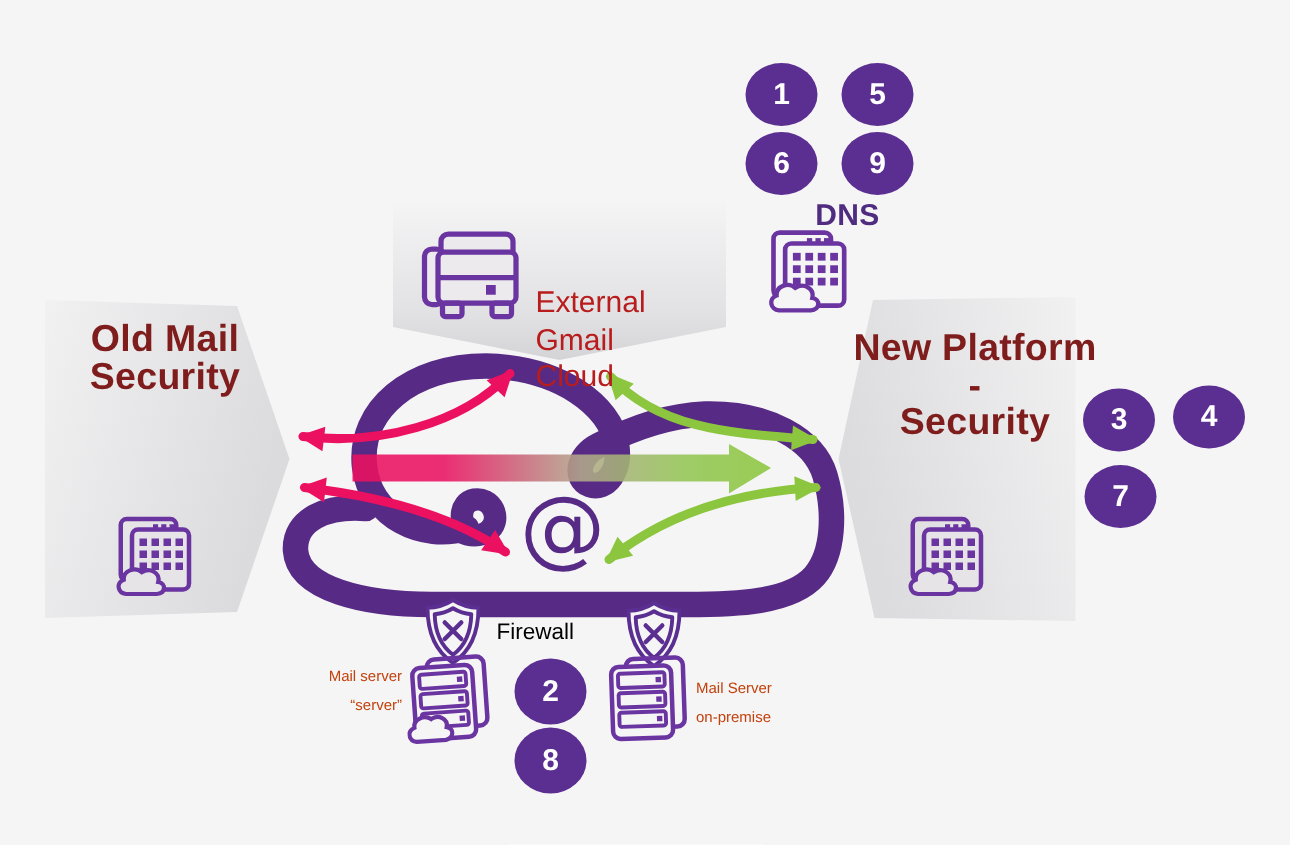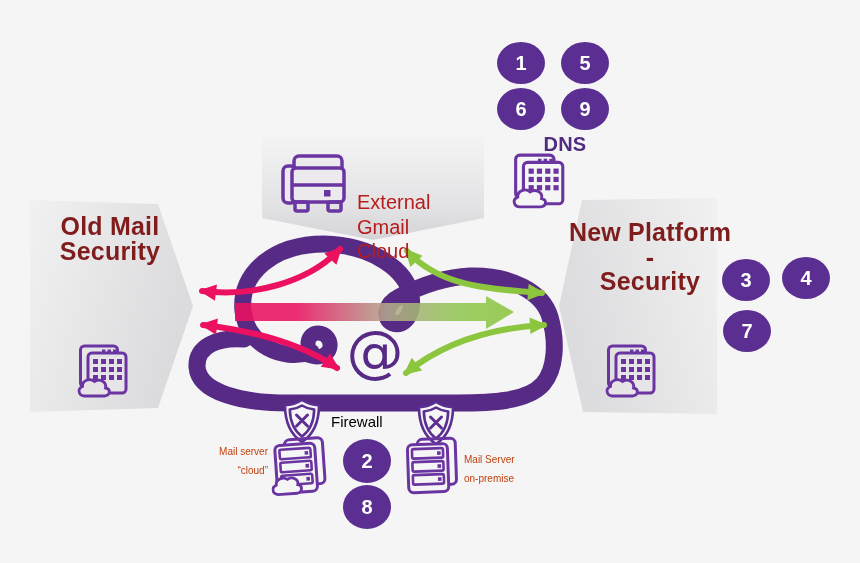--- a/index.html
+++ b/index.html
@@ -231,21 +231,21 @@
   <svg class="abs" style="left:416px;top:400px;" width="40" height="46" viewBox="0 0 40 46">
     <g stroke="#5b2e91" stroke-width="2.6" fill="#f6f5f6" stroke-linejoin="round">
       <path d="M 20 2 C 25.5 5.5, 31 7, 37 7.2 C 37 21, 33.5 35, 20 44 C 6.5 35, 3 21, 3 7.2 C 9 7, 14.5 5.5, 20 2 Z"></path>
       <path d="M 20 7.5 C 24 10, 28 11.2, 32.2 11.5 C 32 21.5, 29.5 31.5, 20 38.5 C 10.5 31.5, 8 21.5, 7.8 11.5 C 12 11.2, 16 10, 20 7.5 Z" fill="none"></path>
       <path d="M 14.5 17 L 25.5 28 M 25.5 17 L 14.5 28" stroke-width="3" stroke-linecap="round" fill="none"></path>
     </g>
   </svg>
 
   <div class="label right" style="left:130px;top:443px;width:138px;">
     <span class="line">Mail server</span>
-    <span class="line">“cloud”</span>
+    <span class="line">“server”</span>
   </div>
   <svg class="abs" style="left:270px;top:436px;transform:rotate(-4deg);" width="60" height="60" viewBox="0 0 60 58">
     <g stroke="#6a35a1" stroke-width="3" fill="none">
       <rect x="16" y="2" width="38" height="46" rx="5"></rect>
       <rect x="6" y="7" width="40" height="48" rx="5" fill="#f6f5f6"></rect>
       <g stroke-width="2.6">
         <rect x="10.5" y="11.5" width="31" height="9.5" rx="1.5"></rect>
         <rect x="10.5" y="24.5" width="31" height="9.5" rx="1.5"></rect>
         <rect x="10.5" y="37.5" width="31" height="9.5" rx="1.5"></rect>
       </g>

